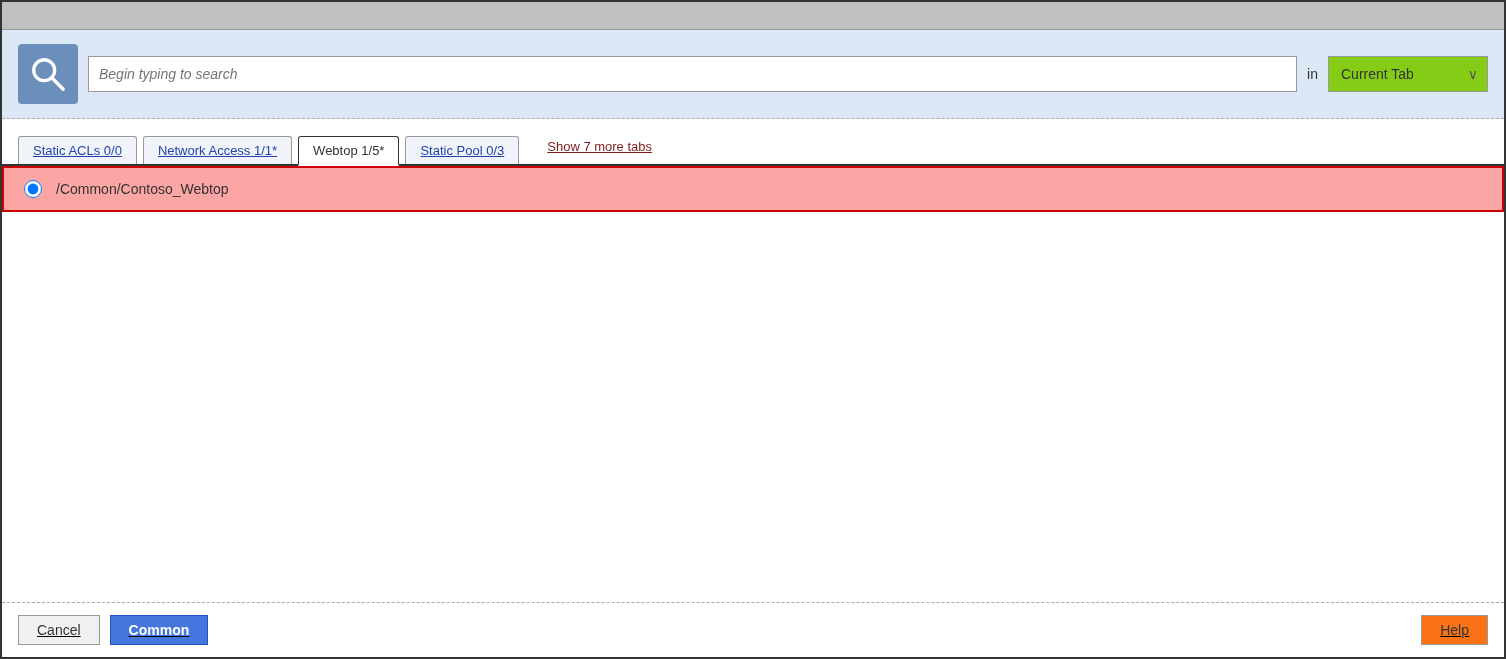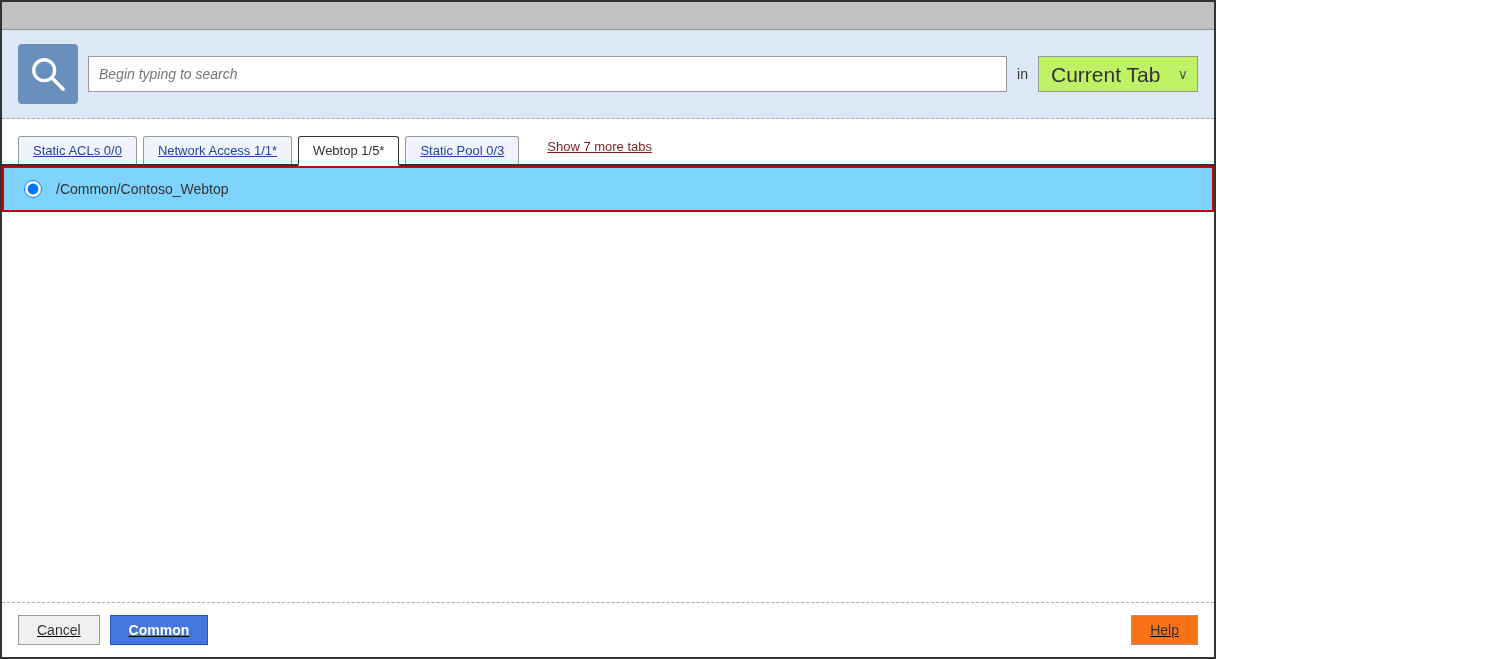--- a/index.html
+++ b/index.html
@@ -2,21 +2,21 @@
 <html><head>
   <meta charset="utf-8">
   <style>
     * { box-sizing: border-box; margin: 0; padding: 0; }
     body {
       font-family: Arial, sans-serif;
       font-size: 14px;
       background: #fff;
     }
     .dialog {
-      width: 1216px;
+      width: 1506px;
       height: 659px;
       border: 2px solid #333;
       display: flex;
       flex-direction: column;
       background: #fff;
       position: relative;
     }
     
     .title-bar {
       height: 28px;
@@ -61,23 +61,23 @@
     }
     .search-in-label {
       font-size: 14px;
       color: #333;
       flex-shrink: 0;
     }
     .scope-dropdown {
       height: 36px;
       border: 1px solid #999;
       padding: 4px 28px 4px 12px;
-      font-size: 21px;
-      color: #333;
-      background: #bef264;
+      font-size: 14px;
+      color: #333;
+      background: #84cc16;
       appearance: none;
       -webkit-appearance: none;
       cursor: pointer;
       position: relative;
       min-width: 160px;
     }
     .scope-dropdown-wrapper {
       position: relative;
       display: inline-block;
     }
@@ -144,21 +144,21 @@
       display: flex;
       align-items: center;
       padding: 12px 20px;
       gap: 14px;
       cursor: pointer;
     }
     .radio-option.gray-bg {
       background: #d8d8d8;
     }
     .radio-option.selected-bg {
-      background: #7dd3fc;
+      background: #fca5a5;
       border: 2px solid #cc0000;
     }
     .radio-option input[type="radio"] {
       width: 18px;
       height: 18px;
       cursor: pointer;
       flex-shrink: 0;
     }
     .radio-label {
       font-size: 14px;

